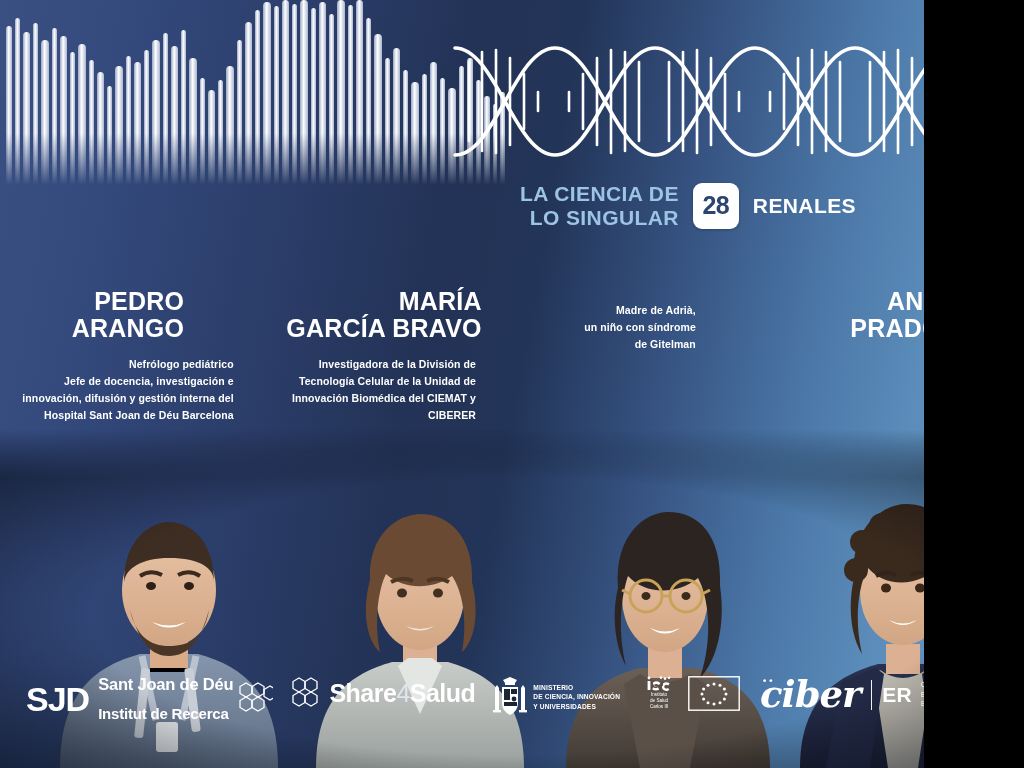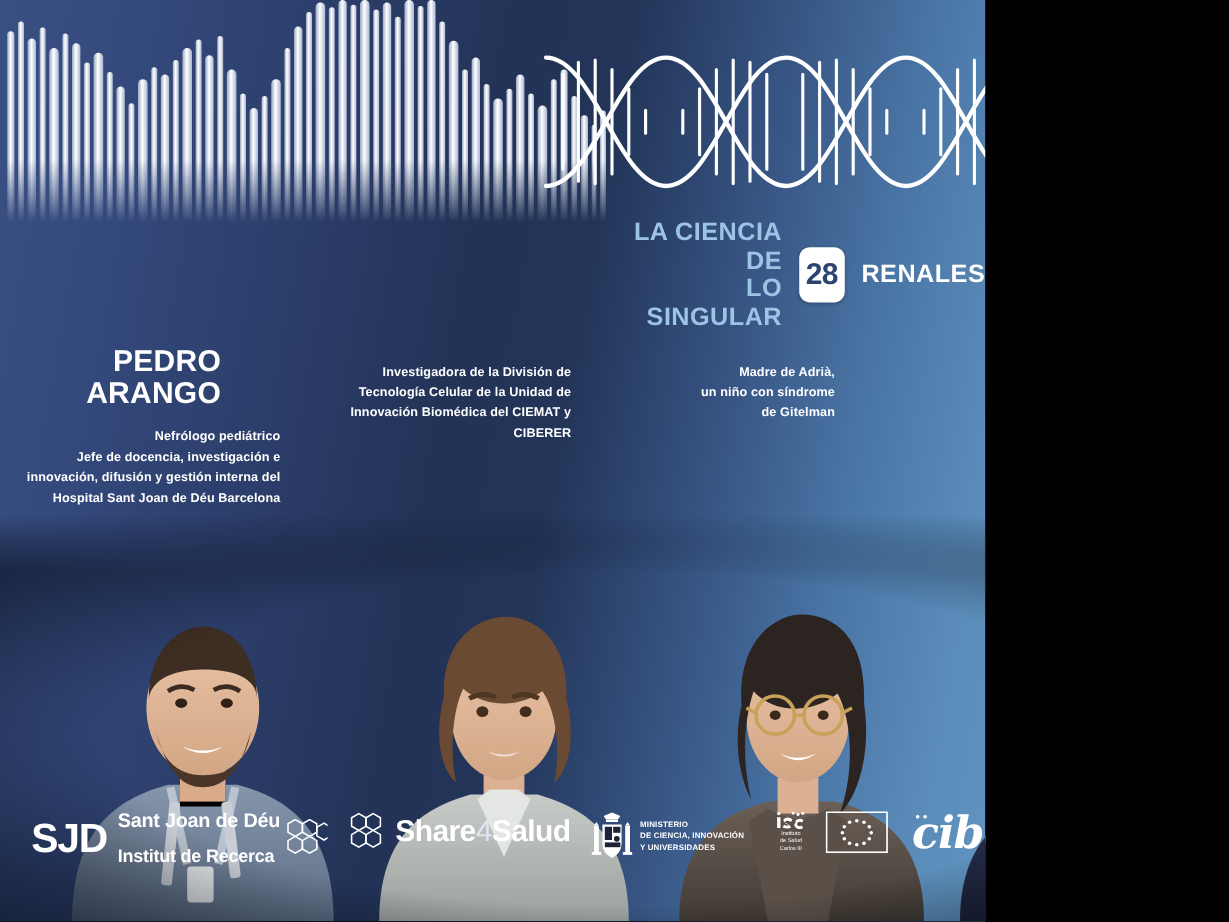--- a/index.html
+++ b/index.html
@@ -1,20 +1,20 @@
 <!DOCTYPE html>
 <html><head>
 <meta charset="utf-8">
 <style>
   html,body{margin:0;padding:0;background:#000;}
   body{font-family:"Liberation Sans", sans-serif;}
 
   #poster{
     position:relative;
-    width:821px;height:768px;
+    width:924px;height:768px;
     overflow:hidden;
     background:
       linear-gradient(100deg,
         #3a4f82 0%,
         #344a7d 12%,
         #2b3d69 30%,
         #233357 45%,
         #223457 55%,
         #35517f 68%,
         #4a76a6 82%,
@@ -263,20 +263,24 @@
 
     <div class="speaker">
       <div class="sp-name">
         <div>PEDRO</div>
         <div>ARANGO</div>
       </div>
       <div class="sp-role">Nefrólogo pediátrico<br>Jefe de docencia, investigación e<br>innovación, difusión y gestión interna del<br>Hospital Sant Joan de Déu Barcelona</div>
     </div>
 
     <div class="speaker">
+      <div class="sp-name">
+        <div>MARÍA</div>
+        <div>GARCÍA BRAVO</div>
+      </div>
       <div class="sp-role">Investigadora de la División de<br>Tecnología Celular de la Unidad de<br>Innovación Biomédica del CIEMAT y<br>CIBERER</div>
     </div>
 
     <div class="speaker">
       <div class="sp-role">Madre de Adrià,<br>un niño con síndrome<br>de Gitelman</div>
     </div>
 
     <div class="speaker">
       <div class="sp-name">
         <div>ANA</div>

